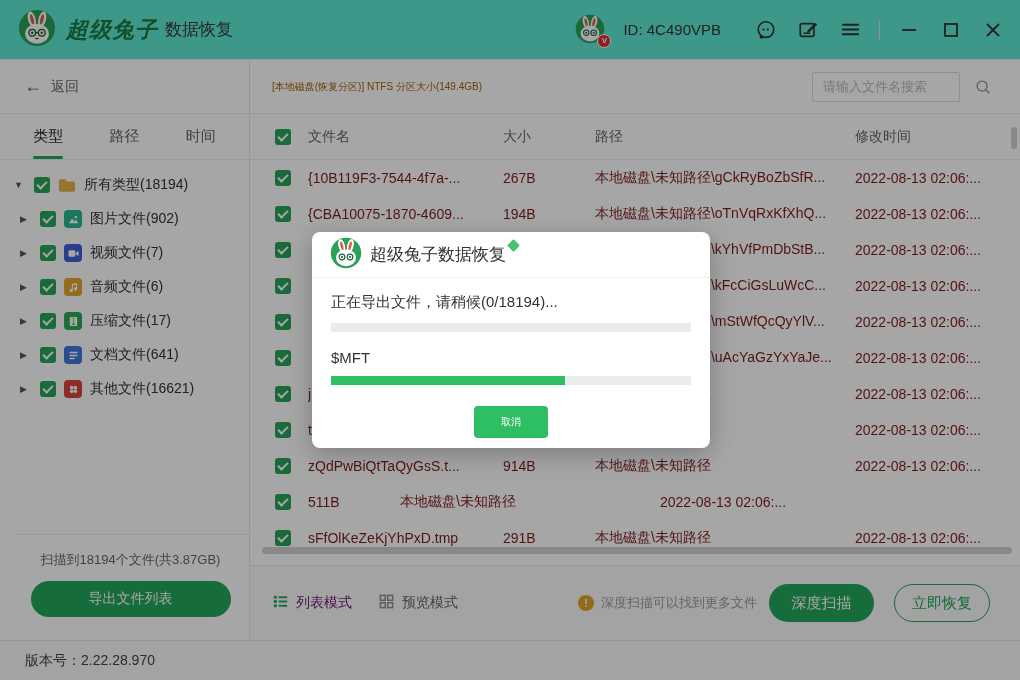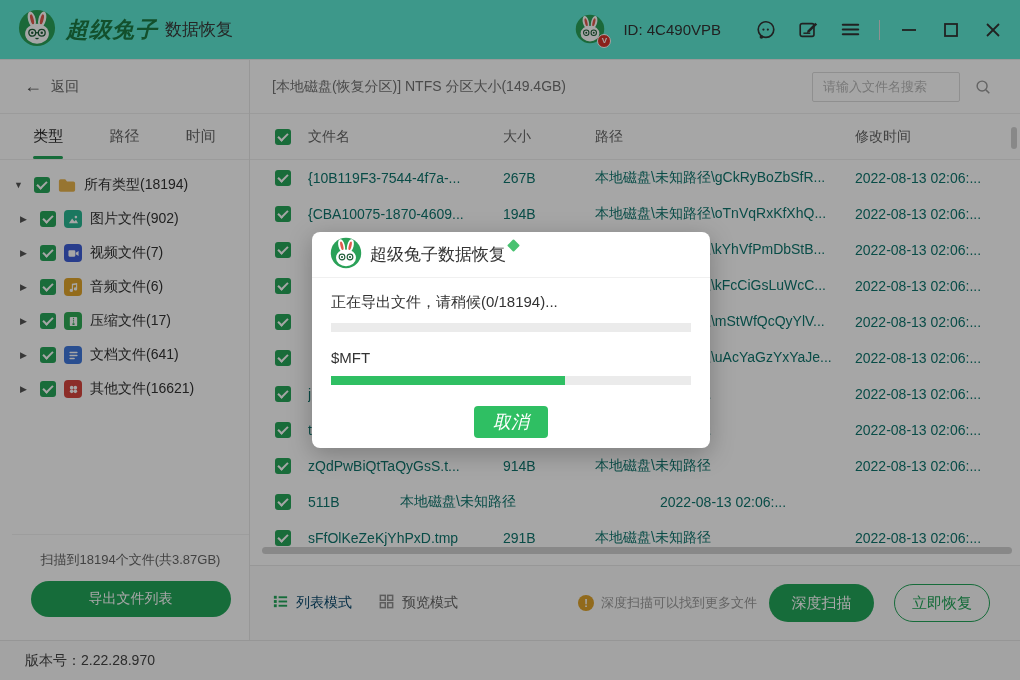--- a/index.html
+++ b/index.html
@@ -48,45 +48,45 @@
   .tree-label { font-size:14px; color:#333; white-space:nowrap; }
   .sidebar-footer { position:absolute; bottom:0; left:12px; right:0; padding-bottom:23px; text-align:center;
                     border-top:1px solid #f2f2f2; padding-top:16px; }
   .scan-summary { font-size:13px; color:#666; margin-bottom:12px; }
   .export-btn { width:200px; height:36px; background:#23a65a; color:#fff; font-size:14px; border:none;
                 border-radius:18px; cursor:pointer; font-family:inherit; }
 
   
   .main-topbar { height:54px; display:flex; align-items:center; justify-content:space-between;
                  padding:0 14px 0 22px; border-bottom:1px solid #efefef; }
-  .partition-title { font-size:14px; color:#737373; }
+  .partition-title { font-size:10px; color:#a16207; }
   .search-wrap { display:flex; align-items:center; }
   .search-input { width:148px; height:30px; border:1px solid #dcdcdc; border-radius:2px; font-size:13px;
                   padding:0 10px; color:#555; font-family:inherit; outline:none; }
   .search-input::placeholder { color:#b9b9b9; }
   .search-btn { width:46px; height:30px; display:flex; align-items:center; justify-content:center; cursor:pointer; }
 
   
   .table-area { position:relative; }
   .table-header { height:46px; display:flex; align-items:center; border-bottom:1px solid #efefef; color:#666; font-size:14px; }
   .col-check { margin-left:25px; margin-right:17px; }
   .col-name { width:195px; white-space:nowrap; overflow:hidden; }
   .col-size { width:92px; white-space:nowrap; }
   .col-path { width:260px; white-space:nowrap; overflow:hidden; }
   .col-date { flex:1; white-space:nowrap; overflow:hidden; }
-  .file-row { height:36px; display:flex; align-items:center; font-size:14px; color:#0f766e; cursor:pointer; }
+  .file-row { height:36px; display:flex; align-items:center; font-size:14px; color:#7f1d1d; cursor:pointer; }
   .vscroll-thumb { position:absolute; right:3px; top:13px; width:6px; height:22px; background:#d2d2d2; border-radius:3px; }
   .hscroll-thumb { position:absolute; left:12px; right:8px; bottom:2px; height:7px; background:#d2d2d2; border-radius:4px; }
 
   
   .toolbar { position:absolute; left:0; right:0; bottom:0; height:75px; display:flex; align-items:center;
              justify-content:space-between; border-top:1px solid #e9e9e9; background:#fafafa; padding:0 30px 0 22px; }
   .mode-group { display:flex; align-items:center; gap:26px; }
   .mode-item { display:flex; align-items:center; gap:7px; cursor:pointer; font-size:14px; }
-  .mode-item.active { color:#0c4a6e; }
+  .mode-item.active { color:#701a75; }
   .mode-item.inactive { color:#666; }
   .right-group { display:flex; align-items:center; }
   .hint { display:flex; align-items:center; gap:7px; font-size:13px; color:#999; margin-right:12px; }
   .warn-dot { width:16px; height:16px; min-width:16px; border-radius:50%; background:#dfa32b; color:#fff;
               font-size:11px; font-weight:bold; display:flex; align-items:center; justify-content:center; }
   .deep-btn { width:105px; height:38px; background:#23a65a; color:#fff; font-size:15px; border:none;
               border-radius:19px; cursor:pointer; font-family:inherit; }
   .recover-btn { width:96px; height:38px; background:transparent; color:#23a65a; font-size:15px;
                  border:1px solid #23a65a; border-radius:19px; cursor:pointer; margin-left:20px; font-family:inherit; }
 
@@ -100,22 +100,22 @@
            border-radius:8px; z-index:60; box-shadow:0 6px 24px rgba(0,0,0,0.25); overflow:hidden; }
   .modal-header { height:46px; display:flex; align-items:center; padding-left:18px; border-bottom:1px solid #f0f0f0; }
   .modal-title { font-size:17px; color:#333; font-weight:500; margin-left:8px; }
   .sparkle { display:inline-block; width:9px; height:9px; background:#49c271; transform:rotate(45deg);
              position:relative; top:-9px; left:3px; border-radius:1px; }
   .modal-body { padding:15px 19px 0 19px; }
   .status-text { font-size:15px; color:#333; margin-bottom:11px; }
   .progress { height:9px; background:#ebebeb; overflow:hidden; }
   .progress-fill { height:100%; background:#2fbf63; width:0; }
   .current-file { font-size:15px; color:#333; margin:17px 0 10px 0; }
-  .cancel-btn { display:block; width:74px; height:32px; background:#2fbf63; color:#fff; font-size:18px;
-                border:none; border-radius:4px; margin:21px auto 0 auto; cursor:pointer; font-family:inherit;font-style:italic; }
+  .cancel-btn { display:block; width:74px; height:32px; background:#2fbf63; color:#fff; font-size:10px;
+                border:none; border-radius:4px; margin:21px auto 0 auto; cursor:pointer; font-family:inherit; }
 </style>
 </head>
 <body>
 
 <div class="titlebar">
   <div class="brand">
     <span>
       <svg width="38" height="38" viewBox="0 0 40 40">
         <circle cx="20" cy="20" r="19" fill="#2aa158"></circle>
         <ellipse cx="14.5" cy="11" rx="4" ry="8.5" fill="#fff" transform="rotate(-14 14.5 11)"></ellipse>

